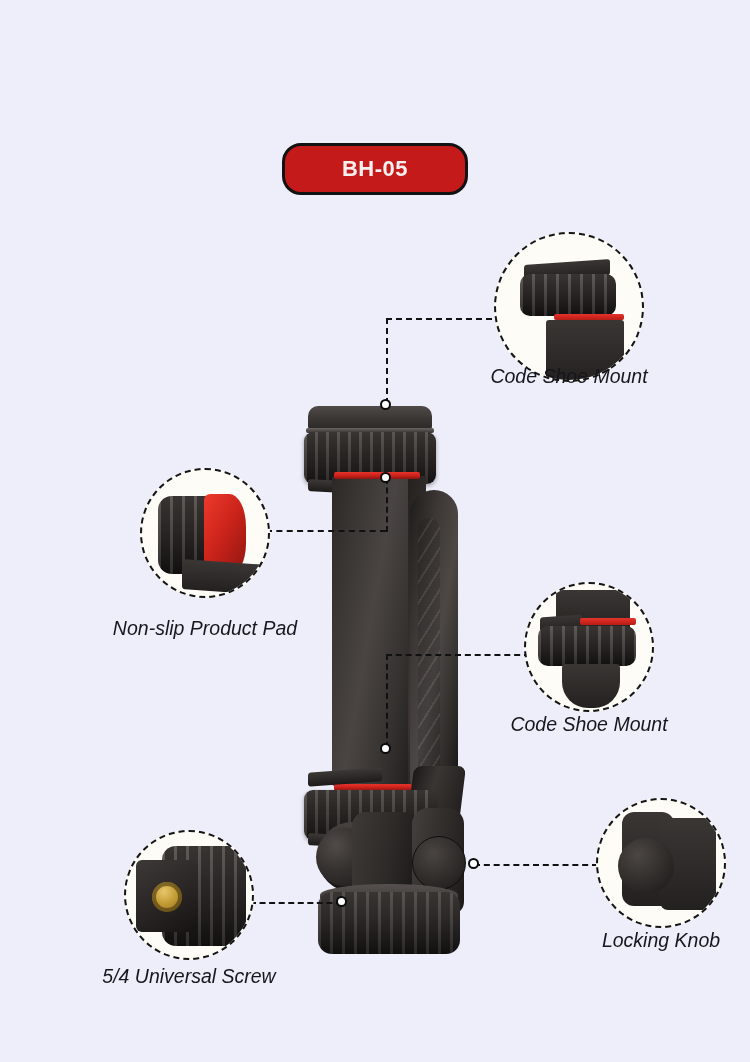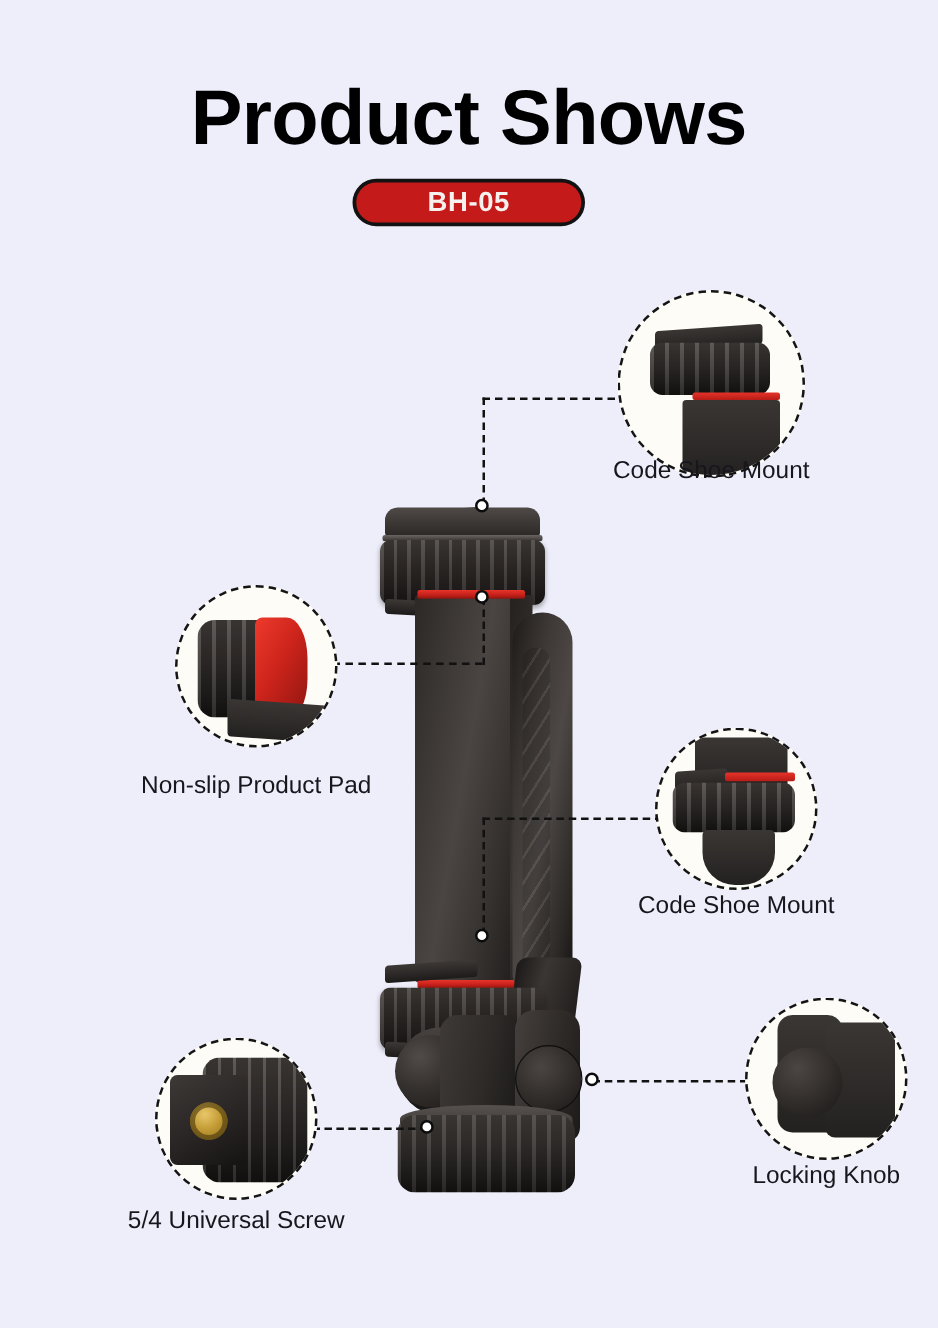--- a/index.html
+++ b/index.html
@@ -30,21 +30,21 @@
     letter-spacing: -0.5px;
     color: #000000;
     line-height: 1.05;
   }
   #model-badge {
     position: absolute;
     top: 143px;
     left: 50%;
     transform: translateX(-50%);
     width: 186px;
-    height: 38px;
+    height: 52px;
     border-radius: 19px;
     background: #c51a1a;
     border: 3px solid #121212;
     box-sizing: border-box;
     color: #f6f1ef;
     font-size: 22px;
     font-weight: bold;
     display: flex;
     align-items: center;
     justify-content: center;
@@ -63,20 +63,21 @@
     box-sizing: border-box;
     overflow: hidden;
   }
   .callout-label {
     position: absolute;
     text-align: center;
     font-size: 19.5px;
     color: #16161c;
     white-space: nowrap;
     line-height: 1.1;
+    font-style: italic;
   }
 
   
   .leader-h {
     position: absolute;
     height: 0;
     border-top: 2px dashed #111111;
   }
   .leader-v {
     position: absolute;
@@ -313,21 +314,20 @@
   .mini-square-plate {
     background: linear-gradient(150deg, #3d3937 0%, #262322 60%, #151312 100%);
     border-radius: 6px;
   }
 </style>
 </head>
 <body>
 
 <div id="page">
 
-  <div id="page-title">Product Shows</div>
 
   <div id="model-badge">BH-05</div>
 
   <div id="product">
 
     <div class="knob-tab" style="left:20px; top:10px; width:78px; height:14px; transform:skewY(-4deg);"></div>
     <div class="knob-top-cap" style="left:18px; top:8px; width:124px; height:24px;"></div>
     <div class="knob-lip" style="left:16px; top:30px; width:128px; height:5px;"></div>
     <div class="knob" style="left:14px; top:34px; width:132px; height:52px;"></div>
     <div class="knob-tab" style="left:18px; top:84px; width:112px; height:12px; transform:skewY(3deg);"></div>

